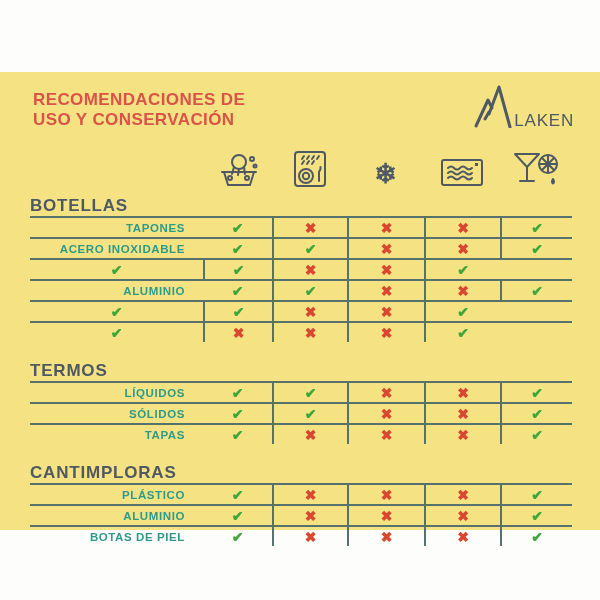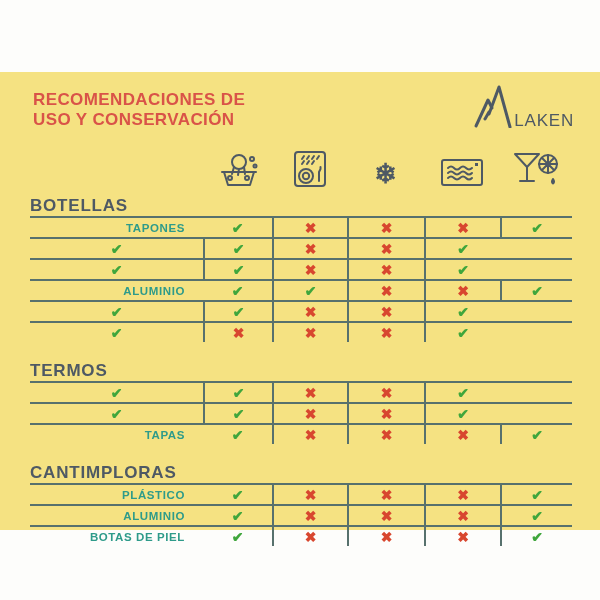--- a/index.html
+++ b/index.html
@@ -121,20 +121,21 @@
       <div>
           <div class="grid-row trow">
             <div class="rlabel">TAPONES</div>
             <div class="mcell check first">✔</div>
             <div class="mcell cross">✖</div>
             <div class="mcell cross">✖</div>
             <div class="mcell cross">✖</div>
             <div class="mcell check">✔</div>
           </div>
           <div class="grid-row trow">
+            <div class="rlabel">ACERO INOXIDABLE</div>
             <div class="mcell check first">✔</div>
             <div class="mcell check">✔</div>
             <div class="mcell cross">✖</div>
             <div class="mcell cross">✖</div>
             <div class="mcell check">✔</div>
           </div>
           <div class="grid-row trow">
             <div class="mcell check first">✔</div>
             <div class="mcell check">✔</div>
             <div class="mcell cross">✖</div>
@@ -163,27 +164,29 @@
             <div class="mcell cross">✖</div>
             <div class="mcell check">✔</div>
           </div>
         </div>
     </div>
 
     <div class="section">
       <div class="section-title">TERMOS</div>
       <div>
           <div class="grid-row trow">
-            <div class="mcell check first">✔</div>
-            <div class="mcell check">✔</div>
-            <div class="mcell cross">✖</div>
-            <div class="mcell cross">✖</div>
-            <div class="mcell check">✔</div>
-          </div>
-          <div class="grid-row trow">
+            <div class="rlabel">LÍQUIDOS</div>
+            <div class="mcell check first">✔</div>
+            <div class="mcell check">✔</div>
+            <div class="mcell cross">✖</div>
+            <div class="mcell cross">✖</div>
+            <div class="mcell check">✔</div>
+          </div>
+          <div class="grid-row trow">
+            <div class="rlabel">SÓLIDOS</div>
             <div class="mcell check first">✔</div>
             <div class="mcell check">✔</div>
             <div class="mcell cross">✖</div>
             <div class="mcell cross">✖</div>
             <div class="mcell check">✔</div>
           </div>
           <div class="grid-row trow">
             <div class="rlabel">TAPAS</div>
             <div class="mcell check first">✔</div>
             <div class="mcell cross">✖</div>

